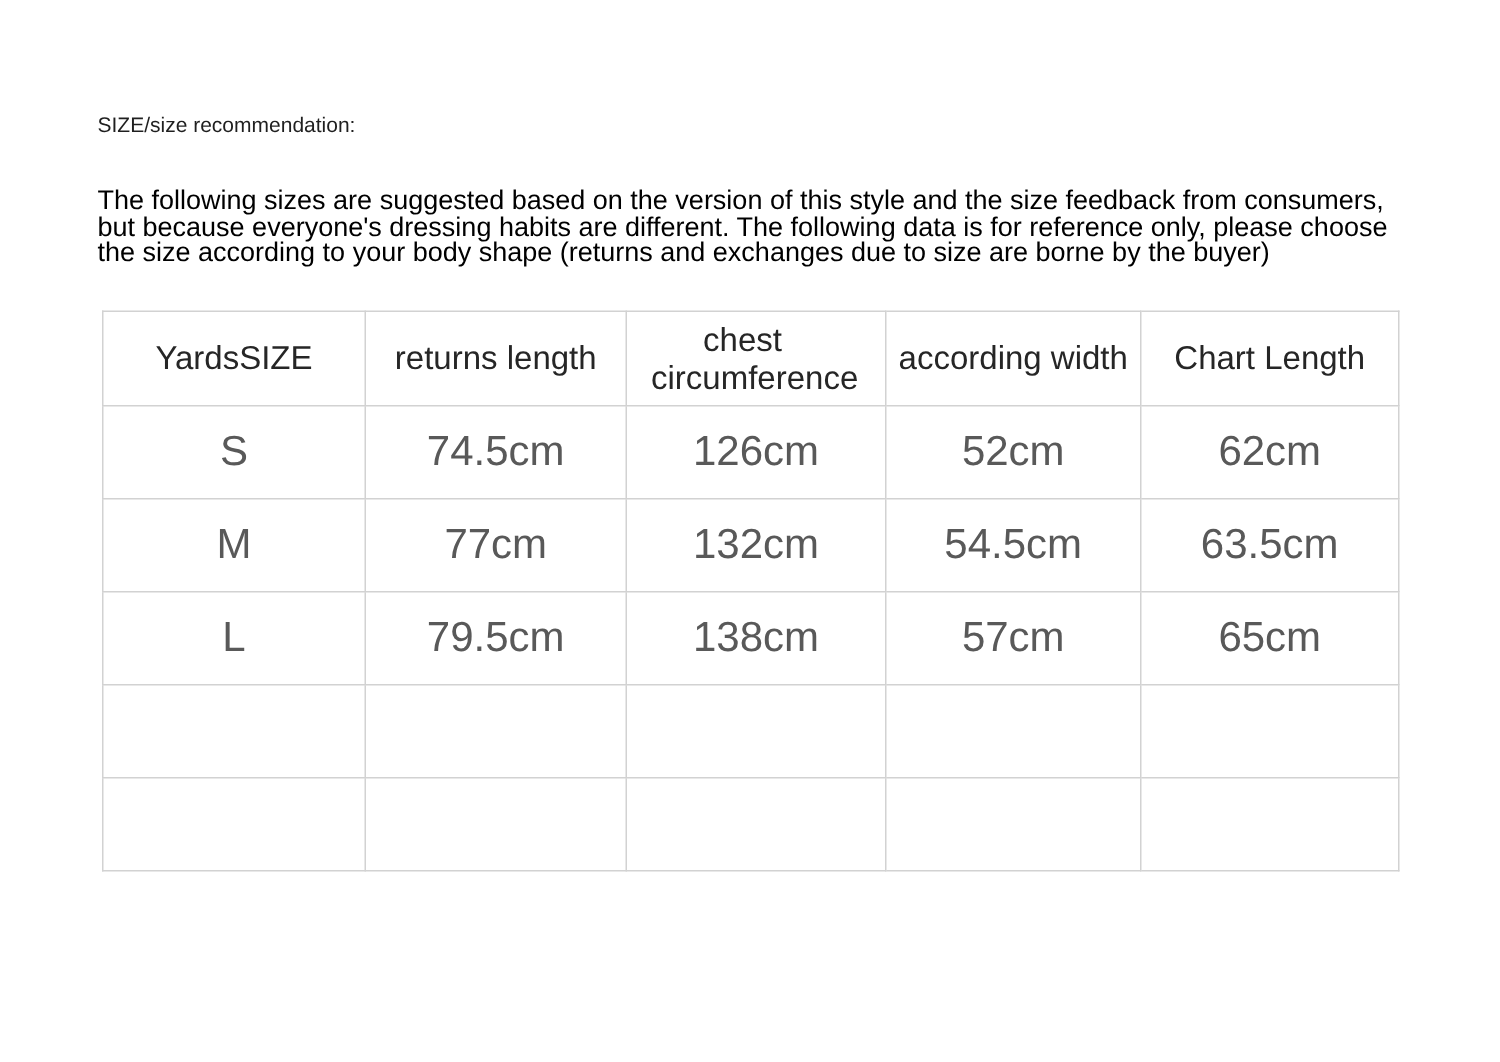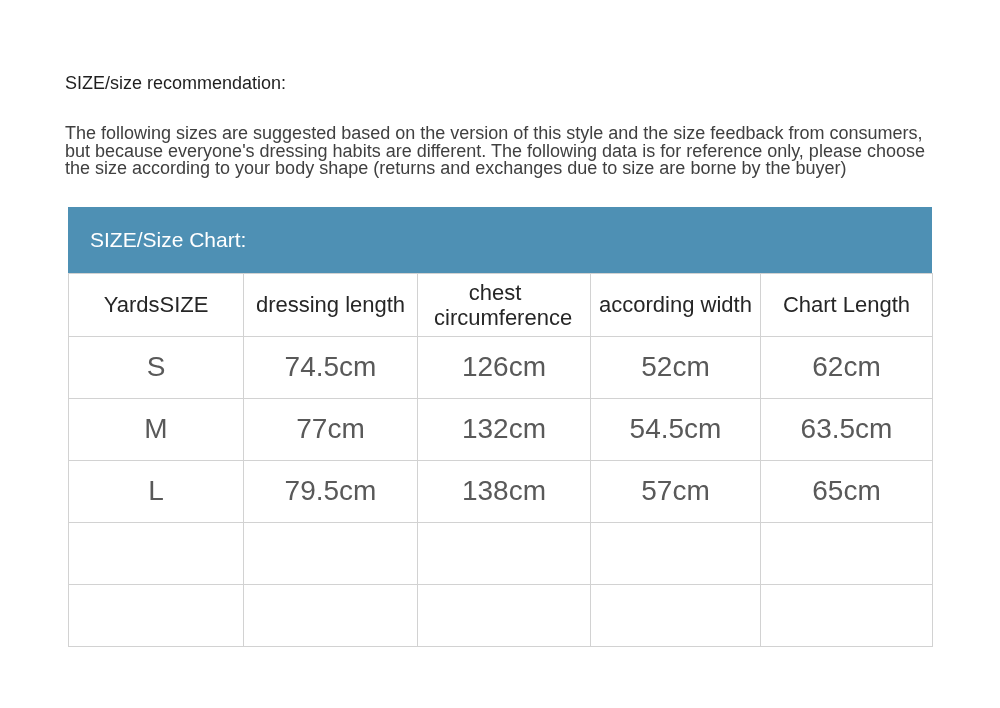--- a/index.html
+++ b/index.html
@@ -7,33 +7,33 @@
     margin: 0; padding: 0;
     background: #ffffff;
     width: 1000px; height: 708px;
     font-family: "Liberation Sans", "DejaVu Sans", sans-serif;
     -webkit-font-smoothing: antialiased;
   }
   .page { position: relative; width: 1000px; height: 708px; overflow: hidden; }
 
   .page-title {
     margin: 74px 0 0 65px;
-    font-size: 18px;
+    font-size: 14px;
     line-height: 18px;
     font-weight: 400;
     color: #1f1f1f;
   }
 
   .size-note {
     margin: 33px 65px 0 65px;
     width: 872px;
     font-size: 18px;
     line-height: 17.6px;
     font-weight: 400;
-    color: #404040;
+    color: #000000;
   }
 
   .size-chart { margin: 29px 0 0 68px; width: 864px; }
 
   .chart-banner {
     width: 864px; height: 66px;
     background: #4e90b4;
     color: #ffffff;
     display: flex; align-items: center;
     padding-left: 22px;
@@ -78,36 +78,33 @@
 <body>
 
 <div class="page">
 
   <div class="page-title">SIZE/size recommendation:</div>
 
   <div class="size-note">The following sizes are suggested based on the version of this style and the size feedback from consumers, but because everyone's dressing habits are different. The following data is for reference only, please choose the size according to your body shape (returns and exchanges due to size are borne by the buyer)</div>
 
   <div class="size-chart">
 
-    <div class="chart-banner">
-      <span>SIZE/Size Chart:</span>
-    </div>
 
     <table class="size-table">
       <colgroup>
         <col style="width:175px">
         <col style="width:174px">
         <col style="width:173px">
         <col style="width:170px">
         <col style="width:172px">
       </colgroup>
       <thead>
         <tr>
           <th>YardsSIZE</th>
-          <th>dressing length</th>
+          <th>returns length</th>
           <th class="wrap-left">chest circumference</th>
           <th>according width</th>
           <th>Chart Length</th>
         </tr>
       </thead>
       <tbody>
         <tr>
           <td>S</td>
           <td>74.5cm</td>
           <td>126cm</td>

